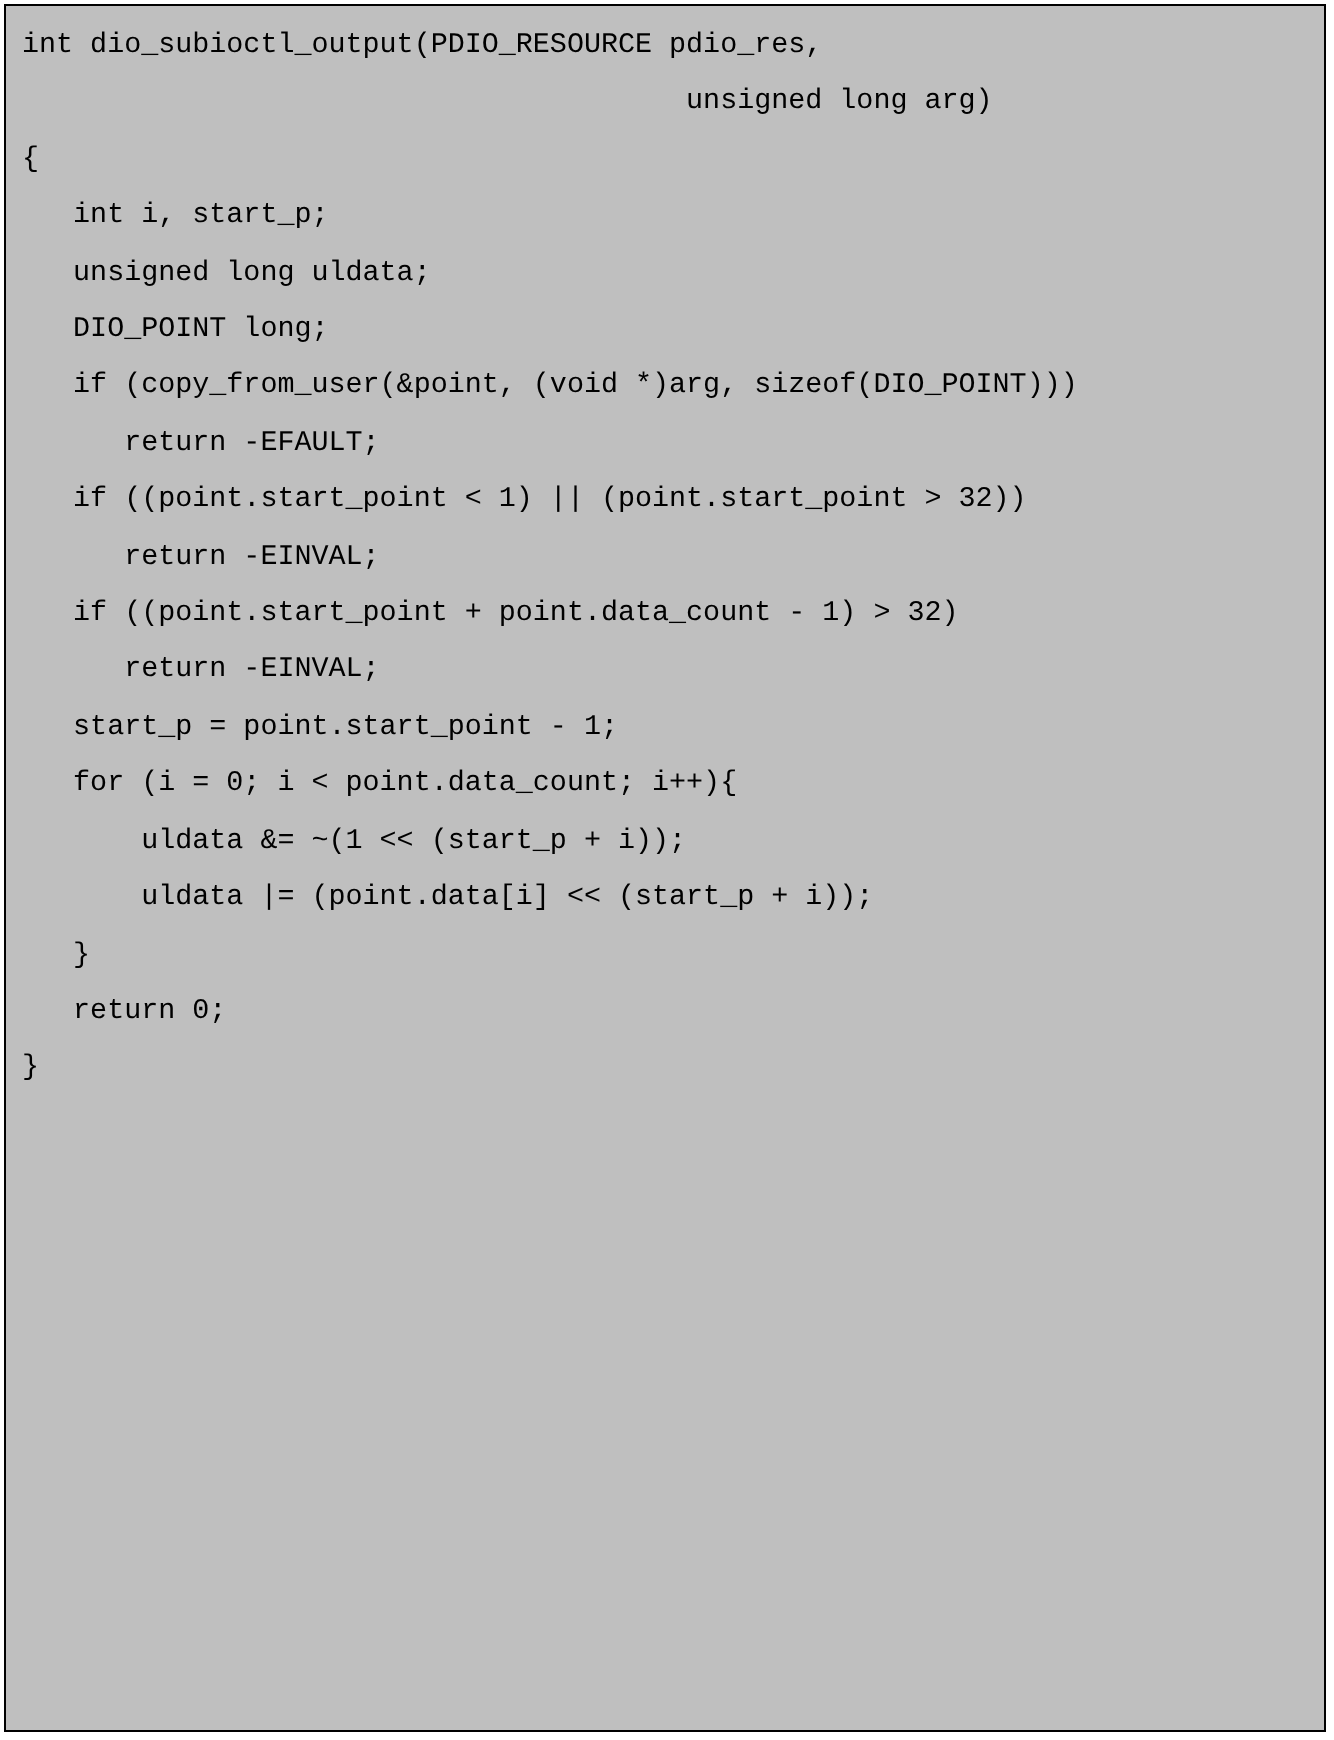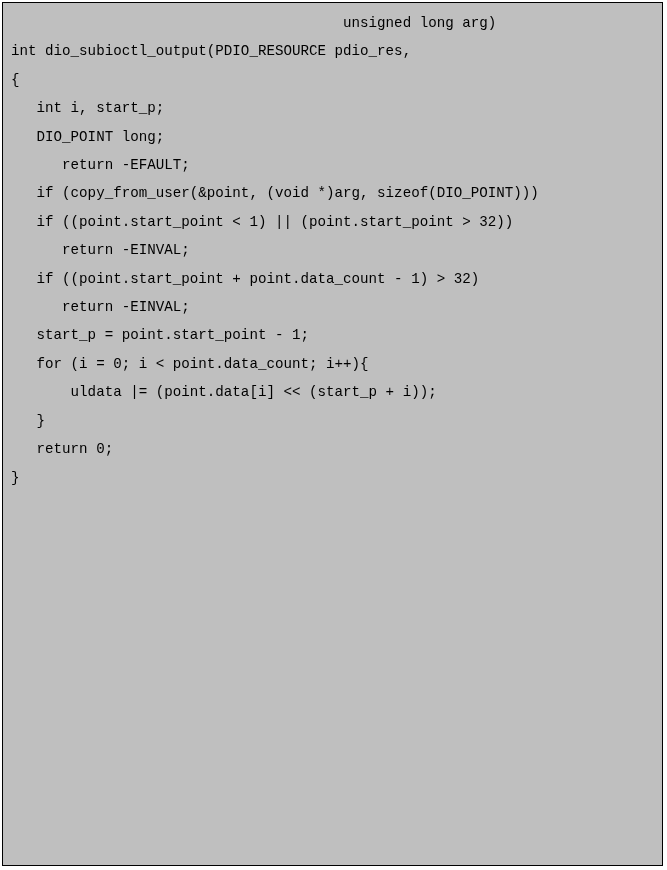--- a/index.html
+++ b/index.html
@@ -23,36 +23,38 @@
   }
   .line {
     white-space: pre;
     color: #000000;
   }
 </style>
 </head>
 <body>
 
 <div class="code-box">
+  <div class="line">int dio_subioctl_output(PDIO_RESOURCE pdio_res,</div>
   <div class="line">                                       unsigned long arg)</div>
-  <div class="line">int dio_subioctl_output(PDIO_RESOURCE pdio_res,</div>
   <div class="line">{</div>
   <div class="line">   int i, start_p;</div>
+  <div class="line">   unsigned long uldata;</div>
   <div class="line">   DIO_POINT long;</div>
   <div class="line"></div>
+  <div class="line">   if (copy_from_user(&amp;point, (void *)arg, sizeof(DIO_POINT)))</div>
   <div class="line">      return -EFAULT;</div>
-  <div class="line">   if (copy_from_user(&amp;point, (void *)arg, sizeof(DIO_POINT)))</div>
   <div class="line"></div>
   <div class="line">   if ((point.start_point &lt; 1) || (point.start_point &gt; 32))</div>
   <div class="line">      return -EINVAL;</div>
   <div class="line">   if ((point.start_point + point.data_count - 1) &gt; 32)</div>
   <div class="line">      return -EINVAL;</div>
   <div class="line"></div>
   <div class="line">   start_p = point.start_point - 1;</div>
   <div class="line"></div>
   <div class="line">   for (i = 0; i &lt; point.data_count; i++){</div>
+  <div class="line">       uldata &amp;= ~(1 &lt;&lt; (start_p + i));</div>
   <div class="line">       uldata |= (point.data[i] &lt;&lt; (start_p + i));</div>
   <div class="line">   }</div>
   <div class="line"></div>
   <div class="line"></div>
   <div class="line">   return 0;</div>
   <div class="line">}</div>
 </div>
 
 </body></html>

